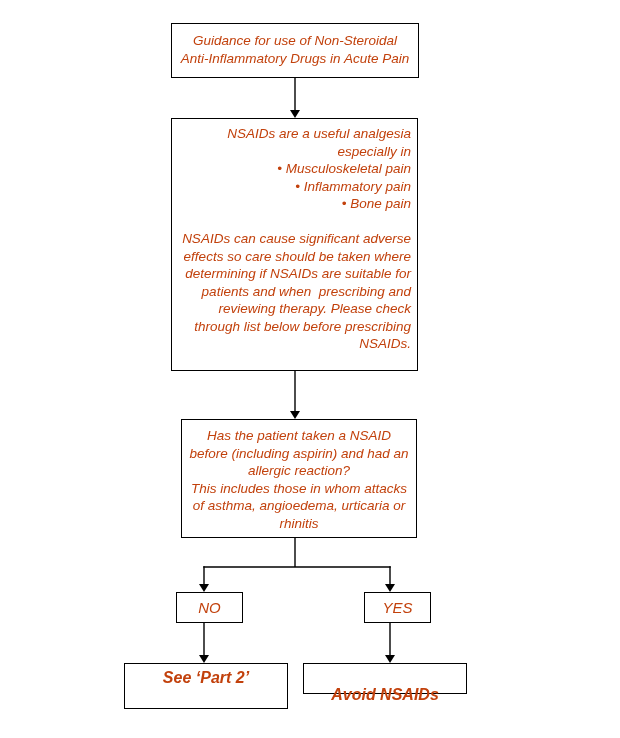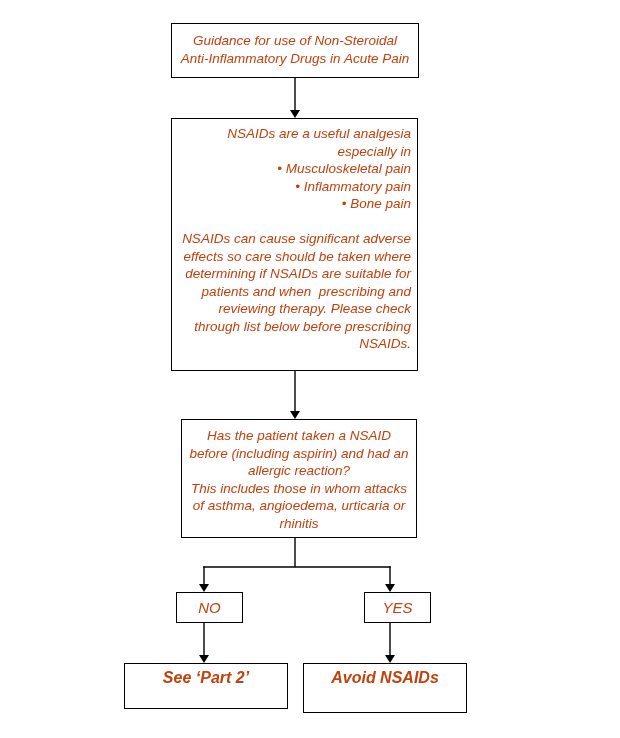--- a/index.html
+++ b/index.html
@@ -39,21 +39,21 @@
   .centered { text-align: center; }
   .leftish  { text-align: right; }
 
   
   .title-box    { left: 171px; top: 23px;  width: 248px; height: 55px;  padding-top: 8px; }
   .info-box     { left: 171px; top: 118px; width: 247px; height: 253px; padding: 6px 6px 0 7px; }
   .question-box { left: 181px; top: 419px; width: 236px; height: 119px; padding-top: 7px; }
   .no-box       { left: 176px; top: 592px; width: 67px;  height: 31px;  display: flex; align-items: center; justify-content: center; }
   .yes-box      { left: 364px; top: 592px; width: 67px;  height: 31px;  display: flex; align-items: center; justify-content: center; }
   .part2-box    { left: 124px; top: 663px; width: 164px; height: 46px;  padding-top: 5px; }
-  .avoid-box    { left: 303px; top: 663px; width: 164px; height: 50px;  padding-top: 5px; }
+  .avoid-box    { left: 303px; top: 663px; width: 164px; height: 31px;  padding-top: 22px; }
 
   .outcome-text { font-size: 16px; line-height: 18px; font-weight: bold; }
   .decision-text { font-size: 15px; }
 </style>
 </head>
 <body>
 
 <div class="canvas">
 
   <svg class="connector-layer" viewBox="0 0 620 738" xmlns="http://www.w3.org/2000/svg">

